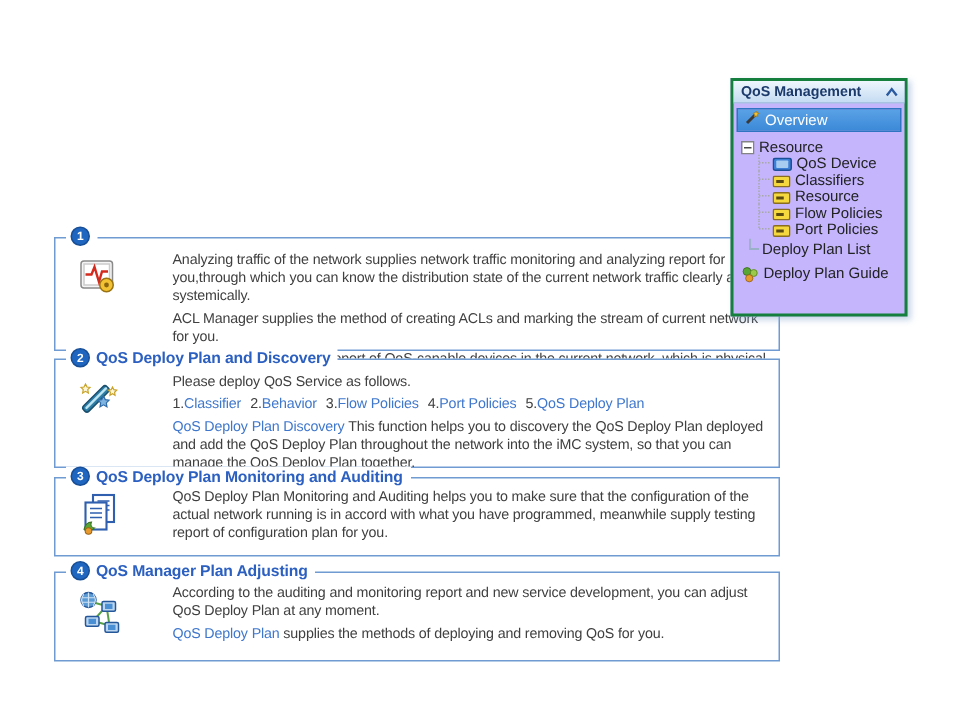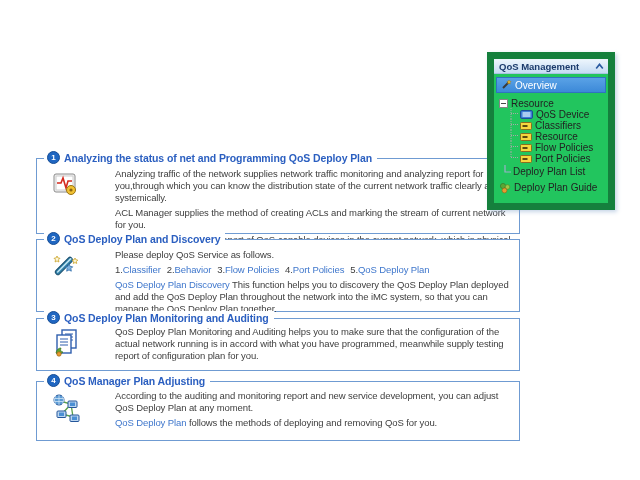--- a/index.html
+++ b/index.html
@@ -33,23 +33,23 @@
     flex:1;font-size:9.5px;line-height:12px;color:#404040;
     letter-spacing:-0.1px;padding-right:2px;
   }
   .txt-col p{margin:0 0 3px 0;}
   .lnk{color:#3f77cc;text-decoration:none;cursor:pointer;}
   .stepnum{color:#404040;}
   .step{margin-right:6px;white-space:nowrap;}
   
   .panel{
     position:absolute;left:487px;top:52px;width:114px;
-    background:#22c55e;border:7px solid #15803d;
+    background:#c4b5fd;border:2px solid #15803d;
     box-shadow:2px 2px 4px rgba(130,165,205,0.45);
-    padding-bottom:9px;z-index:10;
+    padding-bottom:20px;z-index:10;
   }
   .panel-header{
     height:14px;background:linear-gradient(#eef6fd,#c6dcf3);
     border-bottom:1px solid #a8c3e2;
     display:flex;align-items:center;justify-content:space-between;
     padding:0 3px 0 5px;
   }
   .panel-title{font-size:9.5px;font-weight:bold;color:#1b3a6b;}
   .collapse-btn{
     width:11px;height:11px;display:flex;align-items:center;justify-content:center;
@@ -69,21 +69,20 @@
   .r-guide{padding-left:5px;height:13px;margin-top:4px;}
   .r-list{padding-left:10px;height:12px;margin-top:1px;}
   .treeline{flex:none;margin-right:1px;}
 </style>
 </head>
 <body>
 
 <div class="section-box" style="top:158px;height:74px;">
   <div class="legend">
     <span class="num-badge">1</span>
-    <span class="section-title">Analyzing the status of net and Programming QoS Deploy Plan</span>
   </div>
   <div class="section-content">
     <div class="icon-col">
       <span>
         <svg width="28" height="28" viewBox="0 0 28 28">
           <rect x="3" y="4" width="21" height="18" rx="2" fill="#f5f5f5" stroke="#8a8a8a"></rect>
           <rect x="5" y="6" width="17" height="14" fill="#ffffff" stroke="#cccccc"></rect>
           <polyline points="6,13 10,13 12,8 15,18 17,11 21,11" fill="none" stroke="#d42a1e" stroke-width="1.6"></polyline>
           <circle cx="20" cy="20" r="4.5" fill="#f2c233" stroke="#9a7414"></circle>
           <circle cx="20" cy="20" r="1.6" fill="#8a6510"></circle>
@@ -176,21 +175,21 @@
           </g>
           <g>
             <rect x="19" y="23" width="9" height="6.5" rx="1" fill="#bcd6f0" stroke="#24569a"></rect>
             <rect x="21" y="24.5" width="5" height="3.5" fill="#4a8fd4"></rect>
           </g>
         </svg>
       </span>
     </div>
     <div class="txt-col">
       <p>According to the auditing and monitoring report and new service development, you can adjust QoS Deploy Plan at any moment.</p>
-      <p><a class="lnk">QoS Deploy Plan</a><span> follows the methods of deploying and removing QoS for you.</span></p>
+      <p><a class="lnk">QoS Deploy Plan</a><span> supplies the methods of deploying and removing QoS for you.</span></p>
     </div>
   </div>
 </div>
 
 <div class="panel">
   <div class="panel-header">
     <span class="panel-title">QoS Management</span>
     <span class="collapse-btn">
       <svg width="9" height="7" viewBox="0 0 9 7">
           <path d="M1.2 5.6 L4.5 1.4 L7.8 5.6" fill="none" stroke="#2a5aa0" stroke-width="1.6"></path>

